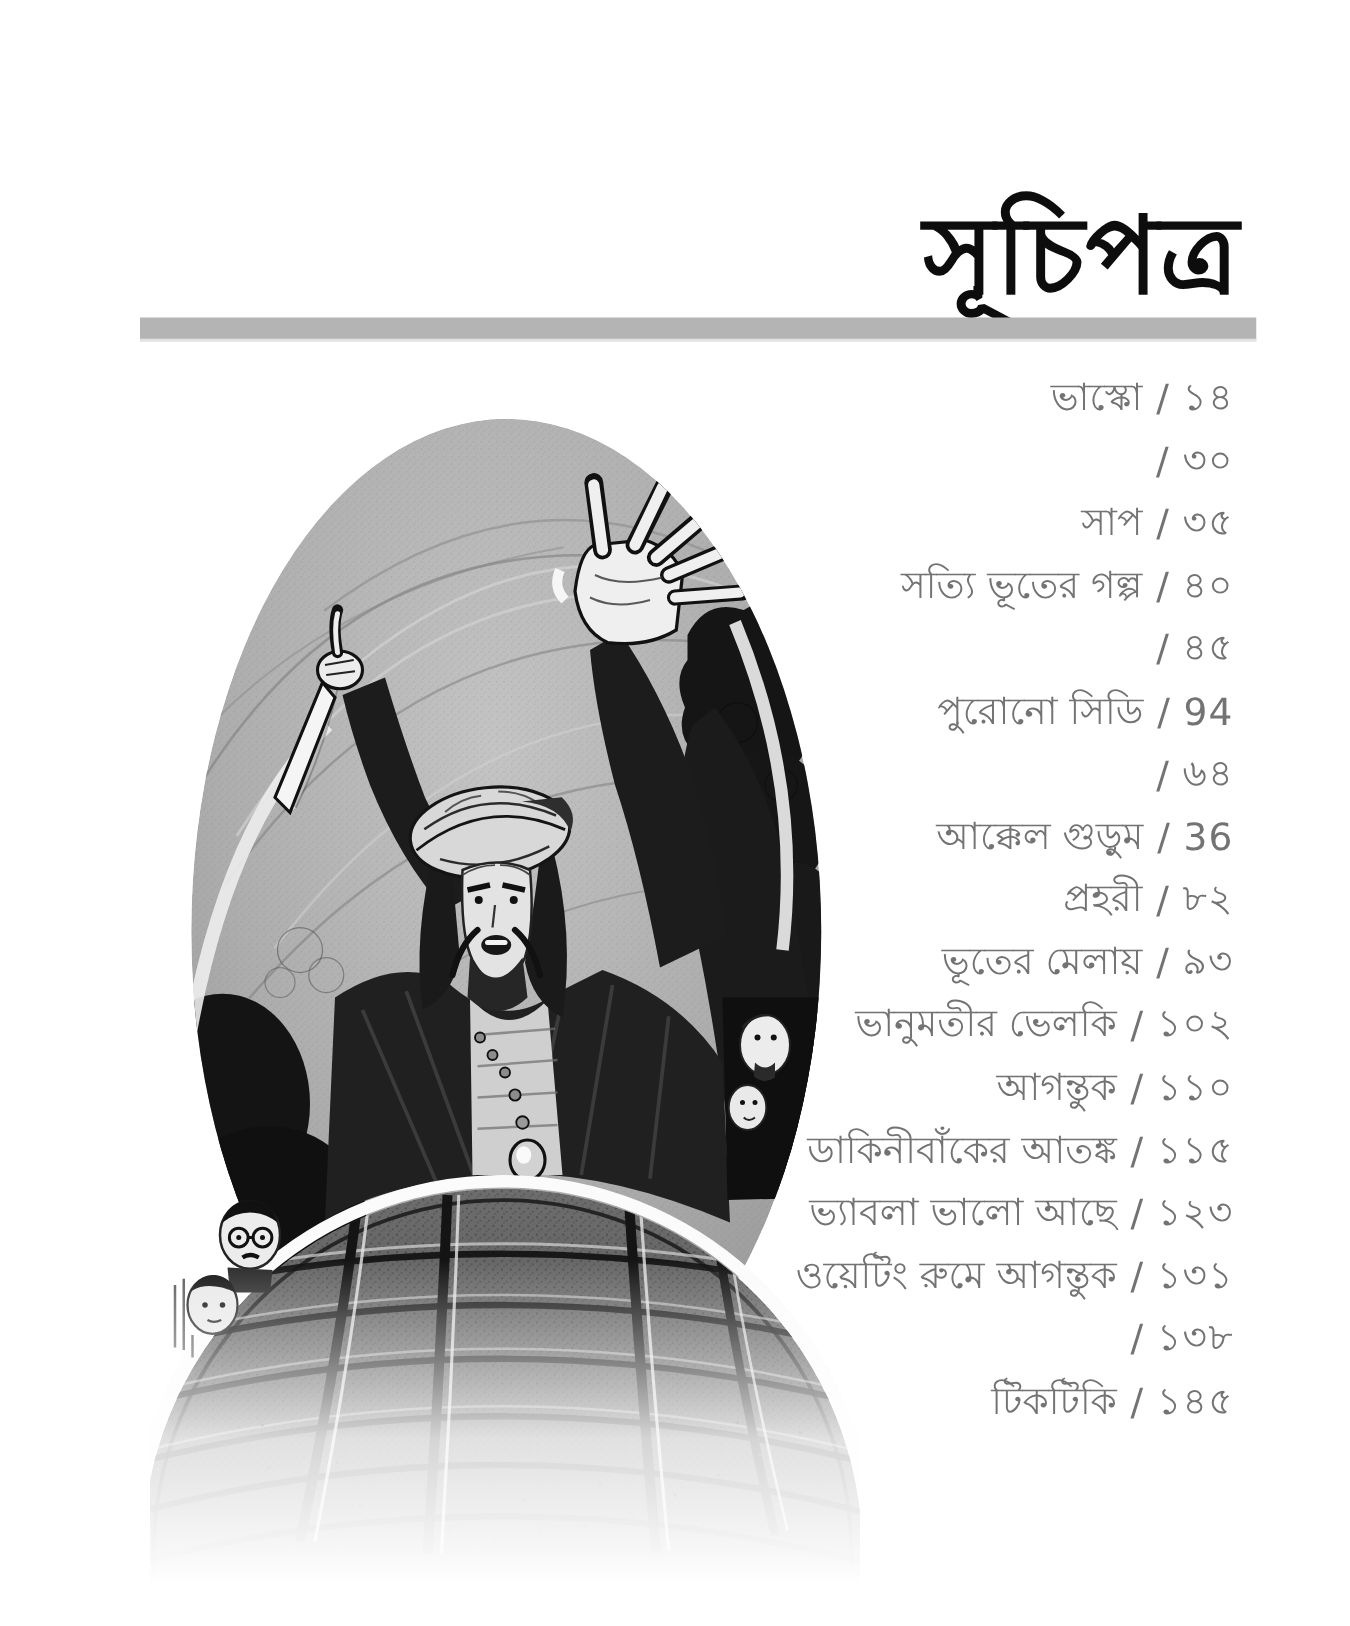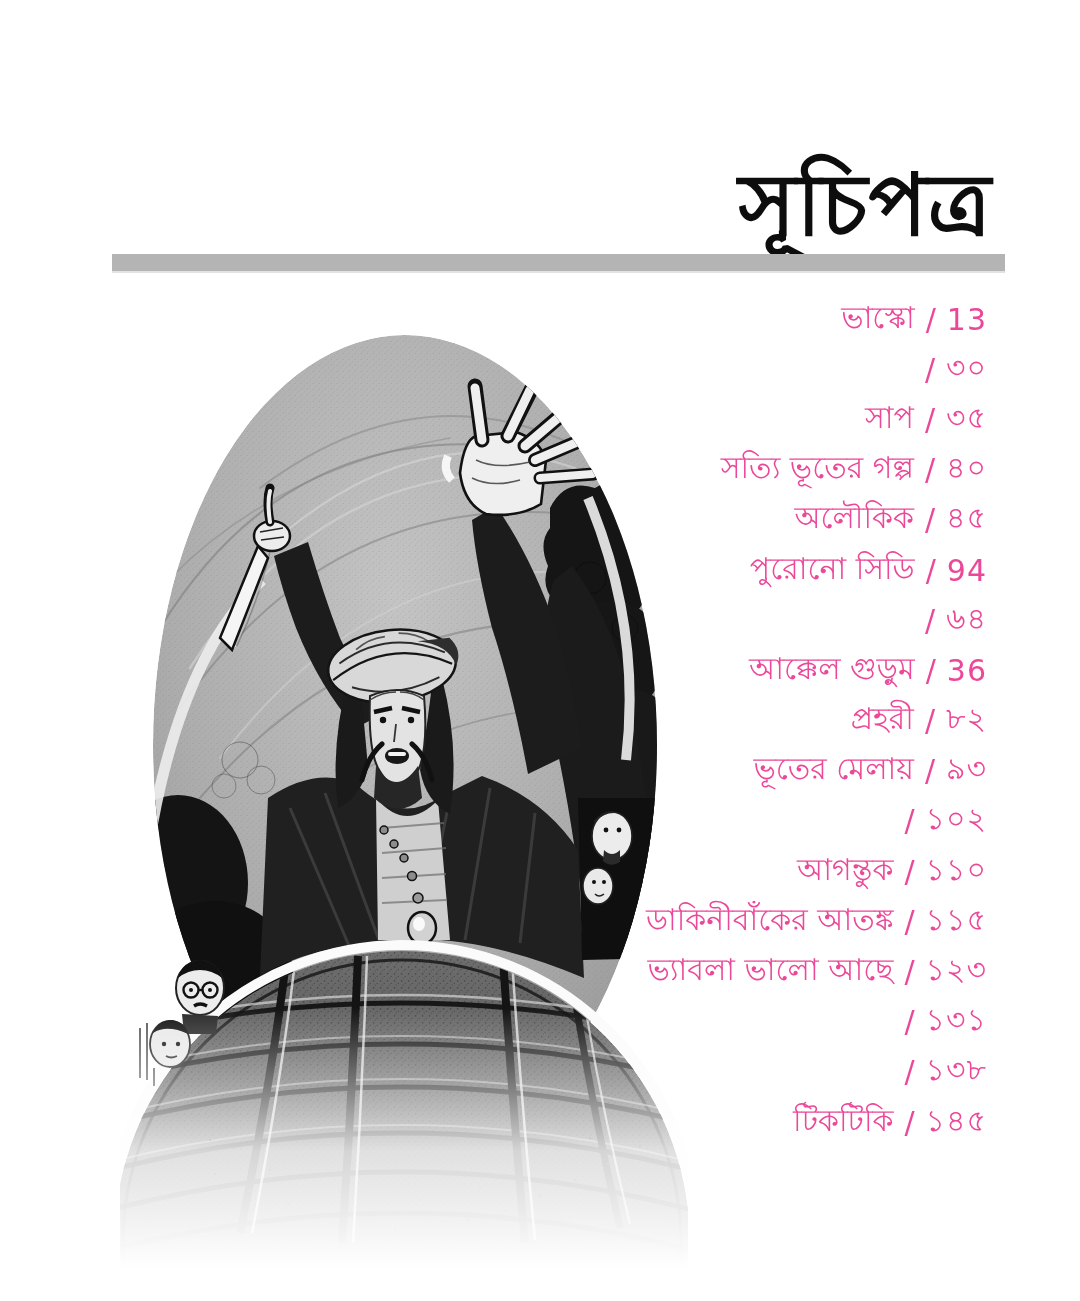--- a/index.html
+++ b/index.html
@@ -25,21 +25,21 @@
     position:absolute;left:120px;top:328px;width:568px;height:940px;
   }
   .illustration svg{display:block;width:100%;height:100%;}
 
   .toc{
     position:absolute;top:294px;right:93px;
     display:flex;flex-direction:column;align-items:flex-end;
   }
   .toc-row{
     height:50.2px;display:flex;align-items:center;justify-content:flex-end;
-    font-size:30px;color:#ec4899;white-space:nowrap;
+    font-size:30px;color:#737373;white-space:nowrap;
   }
   .toc-sep{margin:0 11px;font-size:30px;}
   .toc-page{letter-spacing:1px;}
 </style>
 </head>
 <body>
 
 <div class="page">
 
   <h1 class="page-title">সূচিপত্র</h1>
@@ -283,38 +283,37 @@
           <circle cx="470" cy="810" r="1.1"></circle>
       </g>
       <rect x="0" y="680" width="568" height="260" fill="url(#fade)"></rect>
     </svg>
   </div>
 
   <div class="toc">
     <div class="toc-row">
         <span>ভাস্কো</span>
         <span class="toc-sep">/</span>
-        <span class="toc-page">13</span>
+        <span class="toc-page">১৪</span>
       </div>
     <div class="toc-row">
         <span class="toc-sep">/</span>
         <span class="toc-page">৩০</span>
       </div>
     <div class="toc-row">
         <span>সাপ</span>
         <span class="toc-sep">/</span>
         <span class="toc-page">৩৫</span>
       </div>
     <div class="toc-row">
         <span>সত্যি ভূতের গল্প</span>
         <span class="toc-sep">/</span>
         <span class="toc-page">৪০</span>
       </div>
     <div class="toc-row">
-        <span>অলৌকিক</span>
         <span class="toc-sep">/</span>
         <span class="toc-page">৪৫</span>
       </div>
     <div class="toc-row">
         <span>পুরোনো সিডি</span>
         <span class="toc-sep">/</span>
         <span class="toc-page">94</span>
       </div>
     <div class="toc-row">
         <span class="toc-sep">/</span>
@@ -329,39 +328,41 @@
         <span>প্রহরী</span>
         <span class="toc-sep">/</span>
         <span class="toc-page">৮২</span>
       </div>
     <div class="toc-row">
         <span>ভূতের মেলায়</span>
         <span class="toc-sep">/</span>
         <span class="toc-page">৯৩</span>
       </div>
     <div class="toc-row">
+        <span>ভানুমতীর ভেলকি</span>
         <span class="toc-sep">/</span>
         <span class="toc-page">১০২</span>
       </div>
     <div class="toc-row">
         <span>আগন্তুক</span>
         <span class="toc-sep">/</span>
         <span class="toc-page">১১০</span>
       </div>
     <div class="toc-row">
         <span>ডাকিনীবাঁকের আতঙ্ক</span>
         <span class="toc-sep">/</span>
         <span class="toc-page">১১৫</span>
       </div>
     <div class="toc-row">
         <span>ভ্যাবলা ভালো আছে</span>
         <span class="toc-sep">/</span>
         <span class="toc-page">১২৩</span>
       </div>
     <div class="toc-row">
+        <span>ওয়েটিং রুমে আগন্তুক</span>
         <span class="toc-sep">/</span>
         <span class="toc-page">১৩১</span>
       </div>
     <div class="toc-row">
         <span class="toc-sep">/</span>
         <span class="toc-page">১৩৮</span>
       </div>
     <div class="toc-row">
         <span>টিকটিকি</span>
         <span class="toc-sep">/</span>

